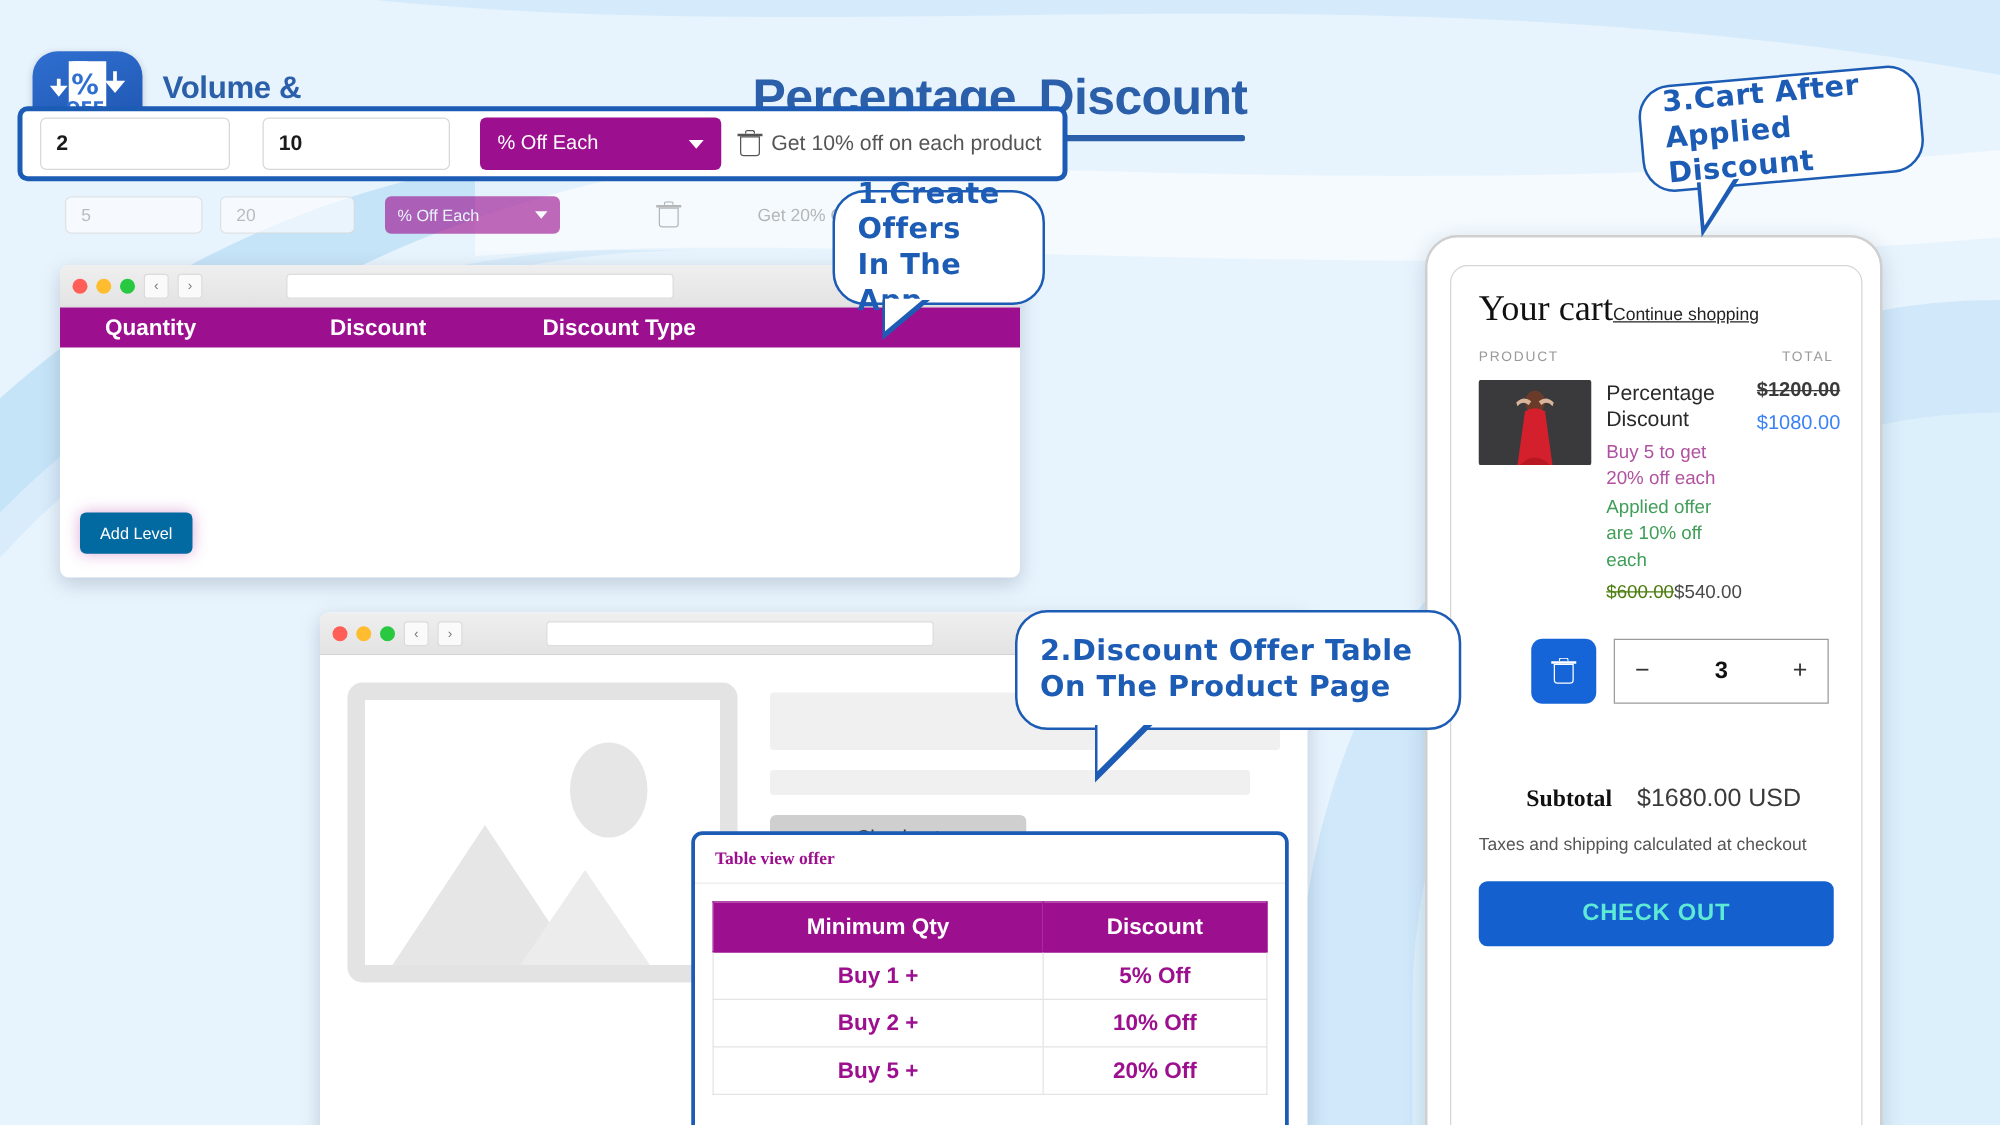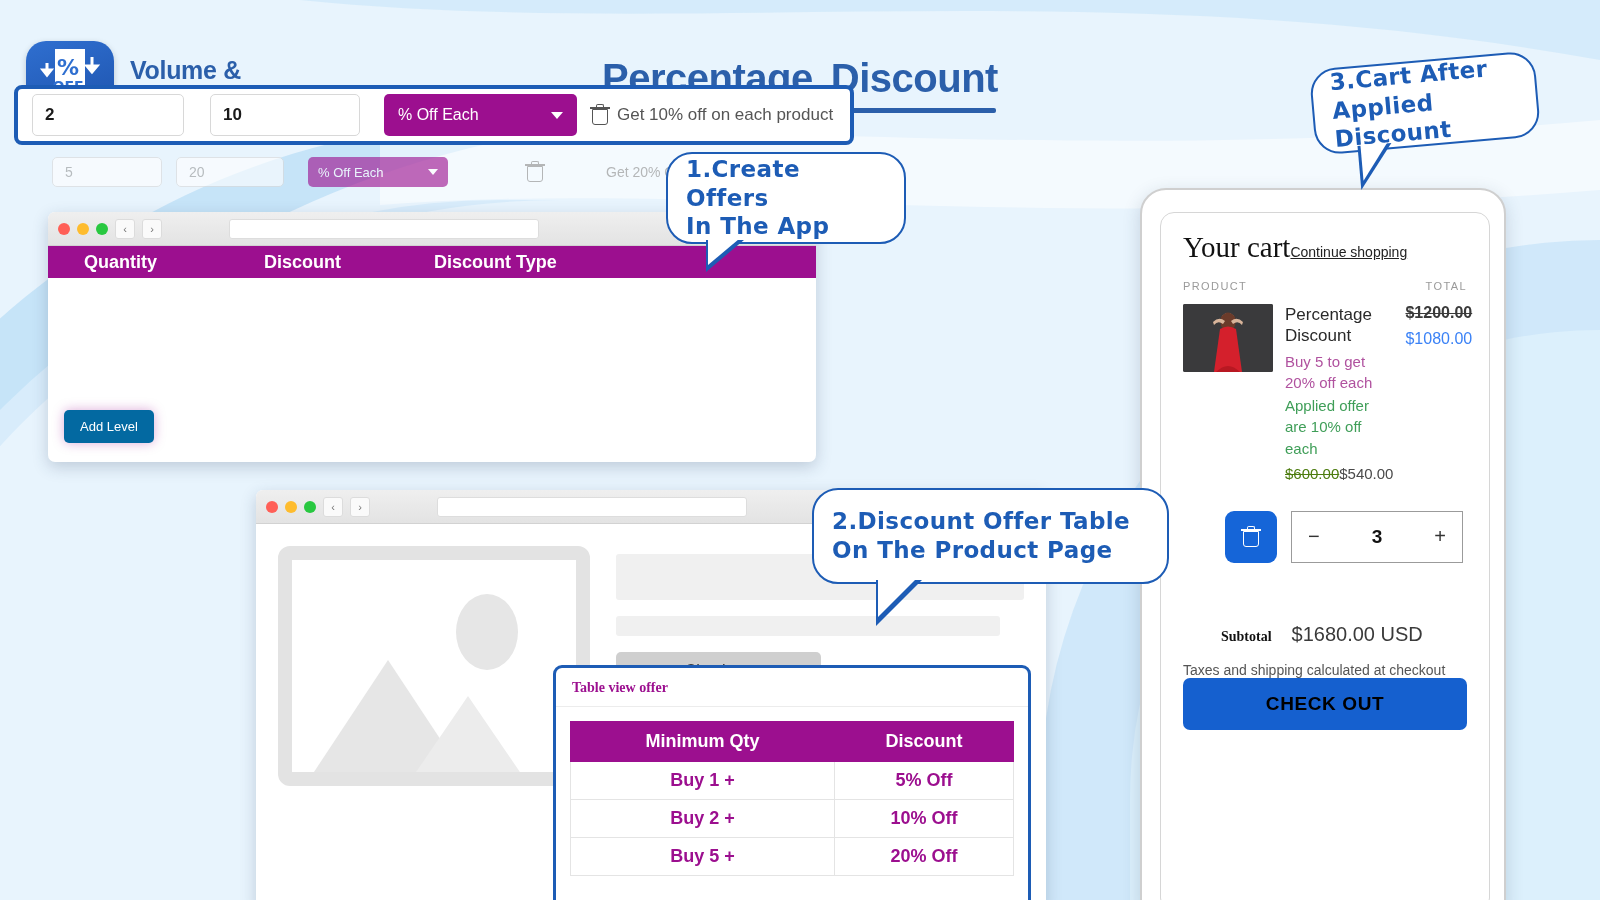--- a/index.html
+++ b/index.html
@@ -187,41 +187,41 @@
   .tot-old { font-size:16px; color:#3a3a3a; text-decoration: line-through; font-weight:600; }
   .tot-new { font-size:16px; color:#3b82f6; margin-top:8px; }
   .qty-row { display:flex; align-items:center; gap:14px; margin:26px 0 0 42px; }
   .del-btn { width:52px;height:52px;background:#1565d8;border-radius:9px;border:none;
     display:flex;align-items:center;justify-content:center;color:#fff; }
   .stepper { display:flex; align-items:center; justify-content:space-between;
     width:172px;height:52px;border:1px solid #9b9b9b;background:#fff;padding:0 16px; }
   .stepper .sgn { font-size:20px; color:#333; }
   .stepper .num { font-size:19px; font-weight:bold; color:#111; }
   .subtotal-row { display:flex; align-items:baseline; gap:20px; margin:34px 0 0 38px; }
-  .sub-lbl { font-family:"Liberation Serif", serif; font-weight:bold; font-size:14px; color:#111;margin-top:32px; }
+  .sub-lbl { font-family:"Liberation Serif", serif; font-weight:bold; font-size:19px; color:#111;margin-top:32px; }
   .sub-val { font-size:20px; color:#3a3a3a; }
   .tax-note { font-size:14px; color:#555; margin-top:16px; }
   .checkout-cta {
-    width:100%; height:52px; background:#1560cf; color:#000000;
+    margin-top:22px; width:100%; height:52px; background:#1560cf; color:#5eead4;
     border:none; border-radius:7px; font-size:19px; font-weight:bold;
     letter-spacing:.6px; font-family:inherit;
   }
 
   
   .bubble {
     position:absolute; background:#fff; border:2.5px solid #1d5cb5;
     border-radius: 26px; z-index: 20;
     font-family:"DejaVu Sans", sans-serif; font-weight:bold;
     color:#1d5cb5; line-height:1.25; letter-spacing:.4px;
     display:flex; align-items:center; padding: 10px 18px;
   }
   .bubble .tail, .bubble .tail-in {
     position:absolute; width:0; height:0;
   }
-  #bubble1 { left:666px; top:152px; width:240px; height:92px; font-size:23px; }
+  #bubble1 { left:666px; top:152px; width:170px; height:92px; font-size:23px; }
   #bubble1 .tail { left:38px; bottom:-30px; border-left:0 solid transparent;
       border-right:38px solid transparent; border-top:32px solid #1d5cb5; }
   #bubble1 .tail-in { left:40px; bottom:-23px; border-left:0 solid transparent;
       border-right:31px solid transparent; border-top:26px solid #fff; }
 
   #bubble2 { left:812px; top:488px; width:357px; height:96px; font-size:23px; }
   #bubble2 .tail { left:62px; bottom:-44px; border-left:0 solid transparent;
       border-right:46px solid transparent; border-top:46px solid #1d5cb5; }
   #bubble2 .tail-in { left:64px; bottom:-35px; border-left:0 solid transparent;
       border-right:38px solid transparent; border-top:38px solid #fff; }

